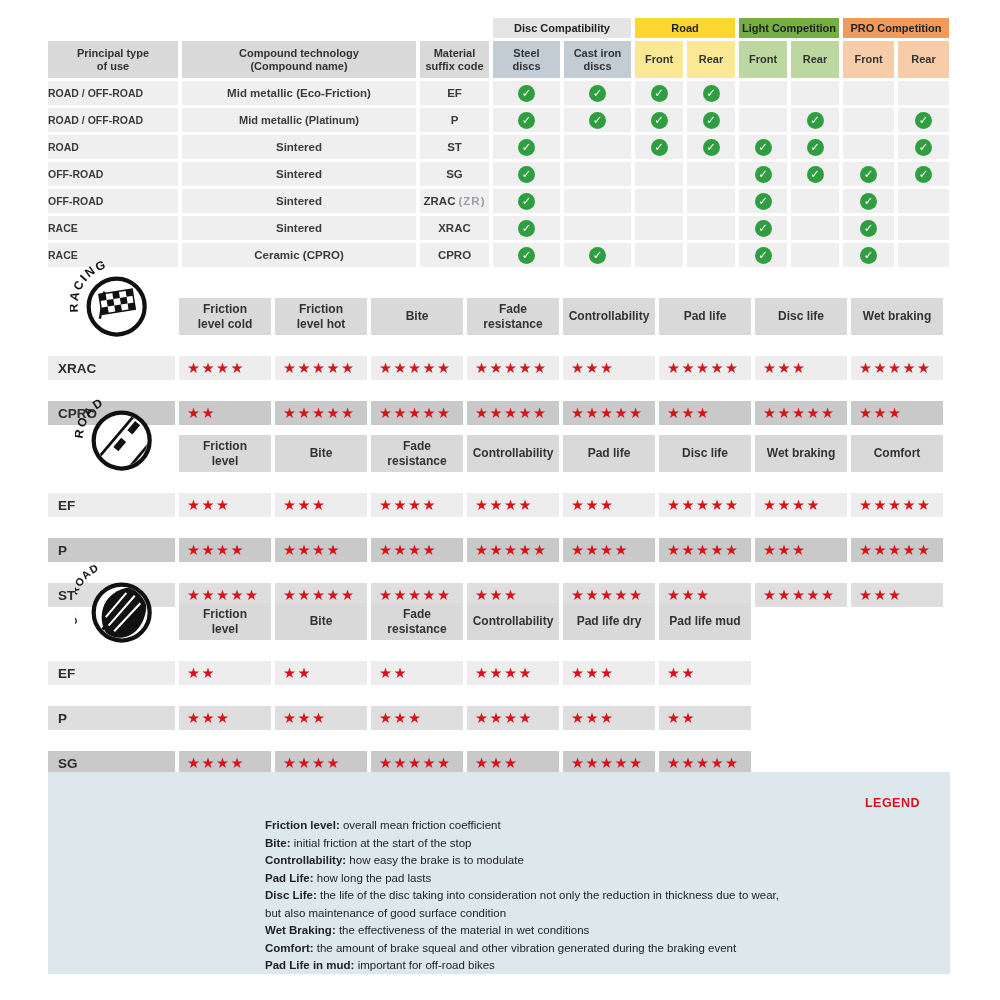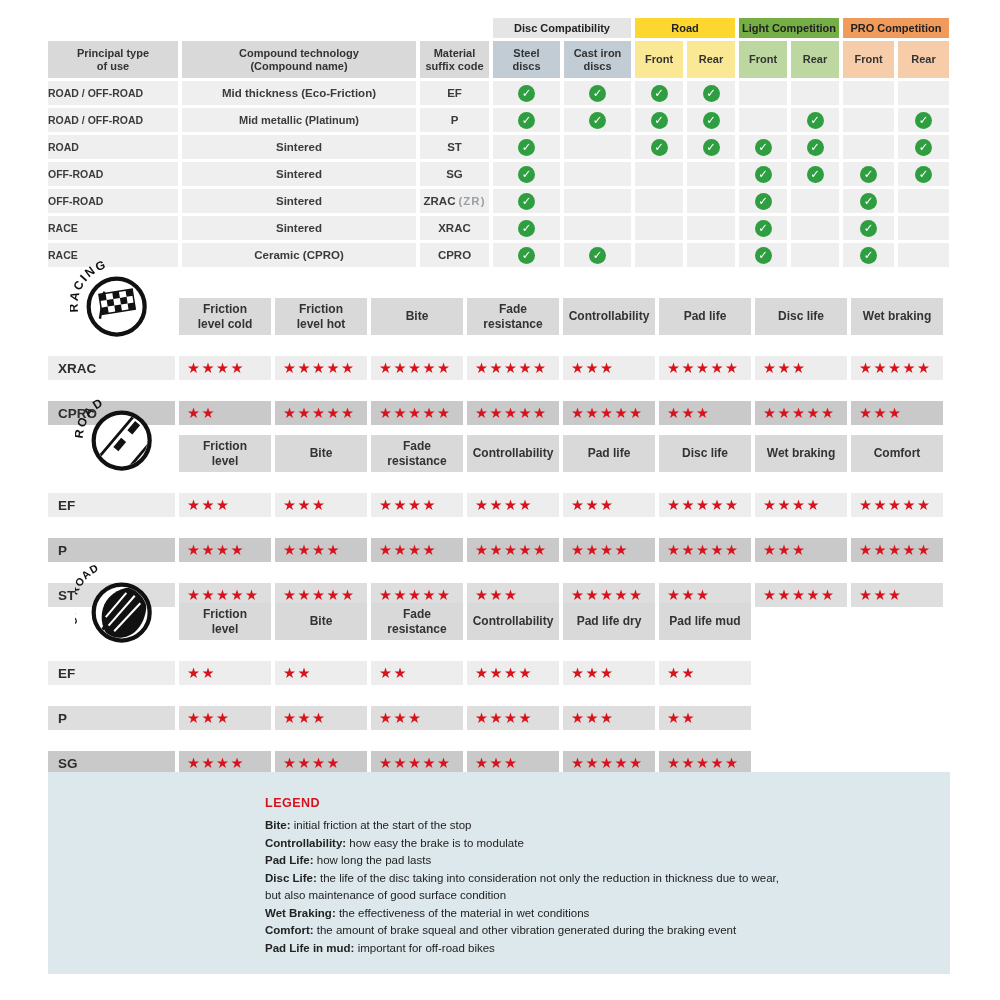--- a/index.html
+++ b/index.html
@@ -52,21 +52,21 @@
   #icon-racing{left:22px;top:-40px;}
   #icon-road{left:27px;top:-43px;}
   #icon-offroad{left:27px;top:-39px;}
   .arc-label{font-size:13px;font-weight:bold;letter-spacing:2px;fill:#111;
              font-family:"Liberation Sans",sans-serif;}
   .arc-label.small{font-size:11.5px;letter-spacing:1px;}
 
   
   #legend{left:48px;top:772px;width:902px;height:202px;background:#dde8ec;
           box-sizing:border-box;padding:24px 30px 0 217px;}
-  .legend-title{color:#d8121a;font-weight:bold;font-size:12.5px;margin-bottom:7px;letter-spacing:.5px;}
+  .legend-title{color:#d8121a;font-weight:bold;font-size:12.5px;margin-bottom:7px;letter-spacing:.5px;text-align:right;}
   .legend-entry{font-size:11.5px;line-height:17.5px;color:#222;white-space:pre-line;}
   .legend-entry .t{font-weight:bold;}
 </style>
 </head>
 <body>
 
 <div id="top-table" class="abs">
   <div id="top-grid" class="grid">
       <div style="grid-column: 1 / 4;"></div>
       <div class="cell grp" style="background: #e5e5e5; grid-column: span 2;">Disc Compatibility</div>
@@ -83,21 +83,21 @@
 discs</div>
       <div class="cell hdr" style="background: rgb(194, 204, 212);">Cast iron
 discs</div>
       <div class="cell hdr" style="background: rgb(250, 232, 149);">Front</div>
       <div class="cell hdr" style="background: rgb(250, 232, 149);">Rear</div>
       <div class="cell hdr" style="background: rgb(188, 216, 160);">Front</div>
       <div class="cell hdr" style="background: rgb(188, 216, 160);">Rear</div>
       <div class="cell hdr" style="background: rgb(247, 205, 169);">Front</div>
       <div class="cell hdr" style="background: rgb(247, 205, 169);">Rear</div>
       <div class="cell data left" style="font-size: 10.5px;">ROAD / OFF-ROAD</div>
-      <div class="cell data" style="font-size: 11.5px;">Mid thickness (Eco-Friction)</div>
+      <div class="cell data" style="font-size: 11.5px;">Mid metallic (Eco-Friction)</div>
       <div class="cell data" style="font-size: 11.5px;">EF</div>
       <div class="cell data">
         <span class="chk">✓</span>
       </div>
       <div class="cell data">
         <span class="chk">✓</span>
       </div>
       <div class="cell data">
         <span class="chk">✓</span>
       </div>
@@ -401,20 +401,21 @@
       <div class="stars light" title="5/5">★★★★★</div>
       <div class="stars light" title="5/5">★★★★★</div>
       <div class="stars light" title="5/5">★★★★★</div>
       <div class="stars light" title="5/5">★★★★★</div>
     </div>
 </div>
 
 <div id="legend" class="abs">
   <div class="legend-title">LEGEND</div>
   <div id="legend-entries">
+      <div class="legend-entry"><span class="t">Friction level:</span> overall mean friction coefficient</div>
       <div class="legend-entry"><span class="t">Bite:</span> initial friction at the start of the stop</div>
       <div class="legend-entry"><span class="t">Controllability:</span> how easy the brake is to modulate</div>
       <div class="legend-entry"><span class="t">Pad Life:</span> how long the pad lasts</div>
       <div class="legend-entry"><span class="t">Disc Life:</span> the life of the disc taking into consideration not only the reduction in thickness due to wear,
 but also maintenance of good surface condition</div>
       <div class="legend-entry"><span class="t">Wet Braking:</span> the effectiveness of the material in wet conditions</div>
       <div class="legend-entry"><span class="t">Comfort:</span> the amount of brake squeal and other vibration generated during the braking event</div>
       <div class="legend-entry"><span class="t">Pad Life in mud:</span> important for off-road bikes</div>
     </div>
 </div>

